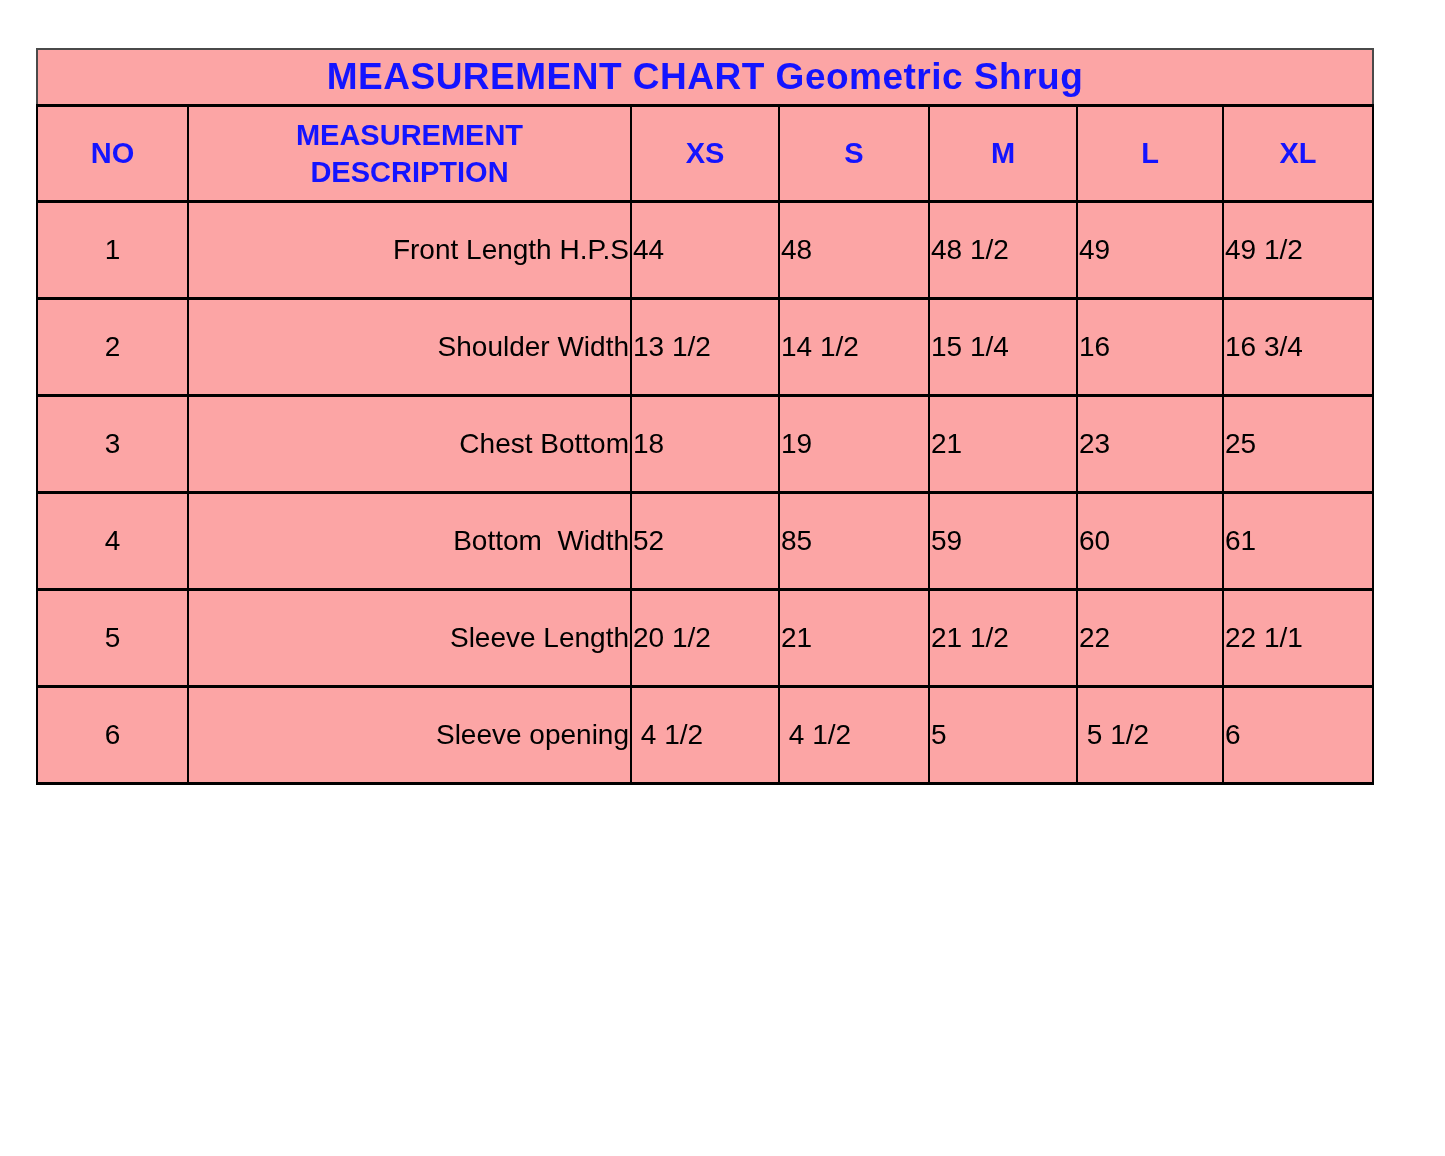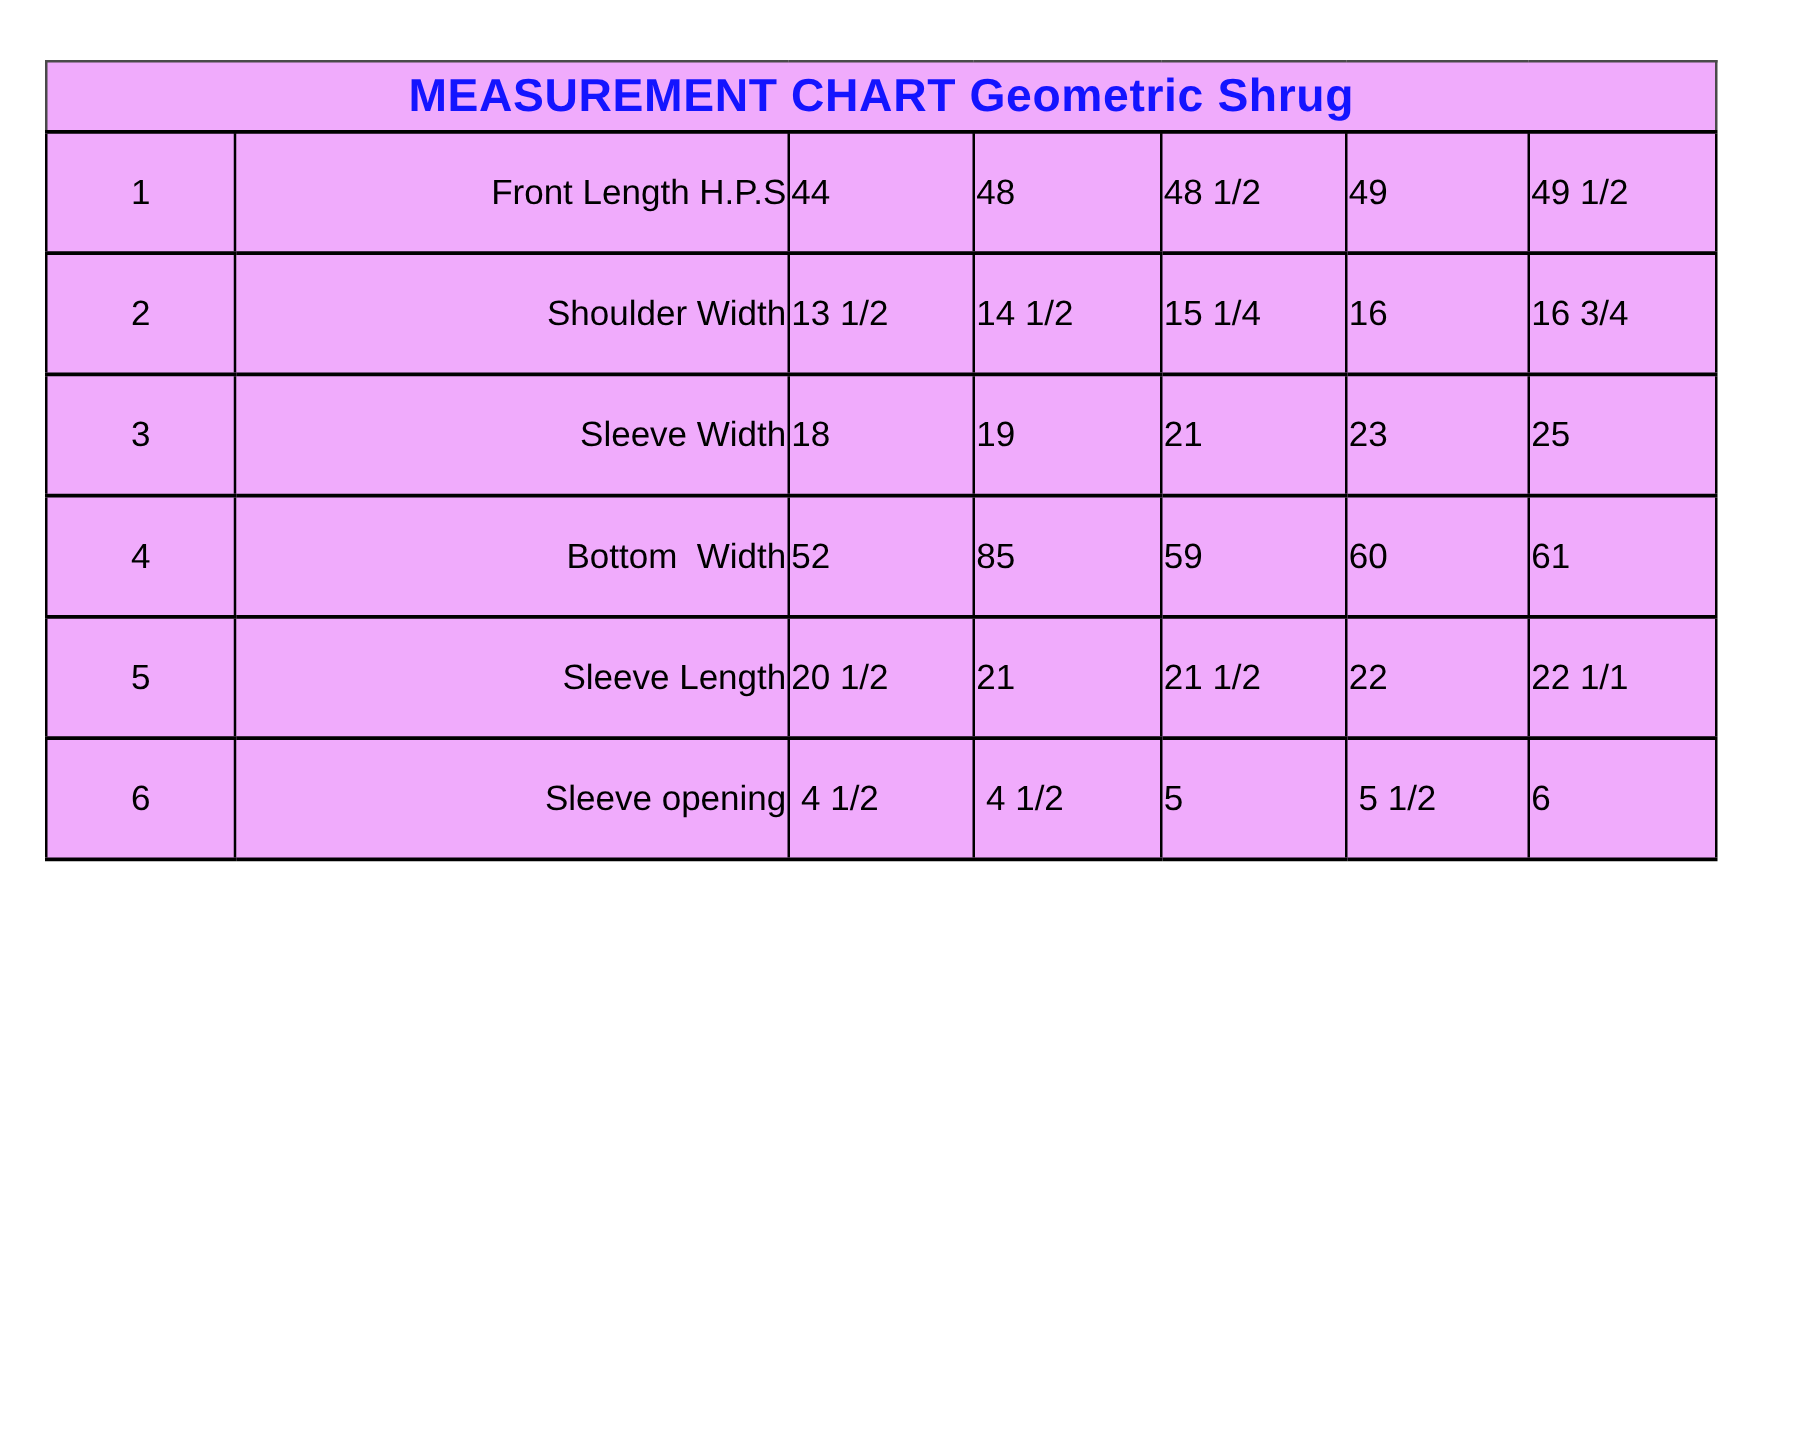--- a/index.html
+++ b/index.html
@@ -29,21 +29,21 @@
   table.mtable col.c-s    { width: 150px; }
   table.mtable col.c-m    { width: 148px; }
   table.mtable col.c-l    { width: 146px; }
   table.mtable col.c-xl   { width: 150px; }
 
   th, td {
     border-left: 2px solid #000000;
     border-right: 2px solid #000000;
     border-top: 3px solid #000000;
     border-bottom: 3px solid #000000;
-    background: #f0abfc;
+    background: #fca5a5;
     vertical-align: middle;
     white-space: pre-wrap;
   }
   .title-cell {
     height: 54px;
     text-align: center;
     color: #1414ff;
     font-weight: bold;
     font-size: 37px;
     letter-spacing: 0.5px;
@@ -91,20 +91,29 @@
         <col class="c-xs">
         <col class="c-s">
         <col class="c-m">
         <col class="c-l">
         <col class="c-xl">
     </colgroup>
     <thead>
       <tr>
         <td class="title-cell" colspan="7">MEASUREMENT CHART Geometric Shrug</td>
       </tr>
+      <tr class="head-row">
+        <th>NO</th>
+        <th>MEASUREMENT DESCRIPTION</th>
+        <th>XS</th>
+        <th>S</th>
+        <th>M</th>
+        <th>L</th>
+        <th>XL</th>
+      </tr>
     </thead>
     <tbody>
         <tr class="data-row">
     <td class="cell-no">1</td>
     <td class="cell-desc">Front Length H.P.S</td>
     <td class="cell-val">44</td>
     <td class="cell-val">48</td>
     <td class="cell-val">48 1/2</td>
     <td class="cell-val">49</td>
     <td class="cell-val">49 1/2</td>
@@ -113,21 +122,21 @@
     <td class="cell-no">2</td>
     <td class="cell-desc">Shoulder Width</td>
     <td class="cell-val">13 1/2</td>
     <td class="cell-val">14 1/2</td>
     <td class="cell-val">15 1/4</td>
     <td class="cell-val">16</td>
     <td class="cell-val">16 3/4</td>
   </tr>
         <tr class="data-row">
     <td class="cell-no">3</td>
-    <td class="cell-desc">Sleeve Width</td>
+    <td class="cell-desc">Chest Bottom</td>
     <td class="cell-val">18</td>
     <td class="cell-val">19</td>
     <td class="cell-val">21</td>
     <td class="cell-val">23</td>
     <td class="cell-val">25</td>
   </tr>
         <tr class="data-row">
     <td class="cell-no">4</td>
     <td class="cell-desc">Bottom  Width</td>
     <td class="cell-val">52</td>

